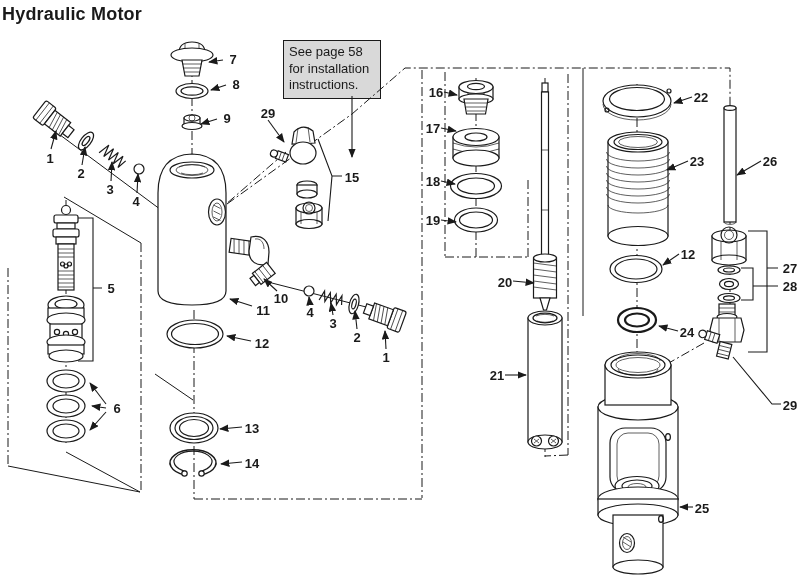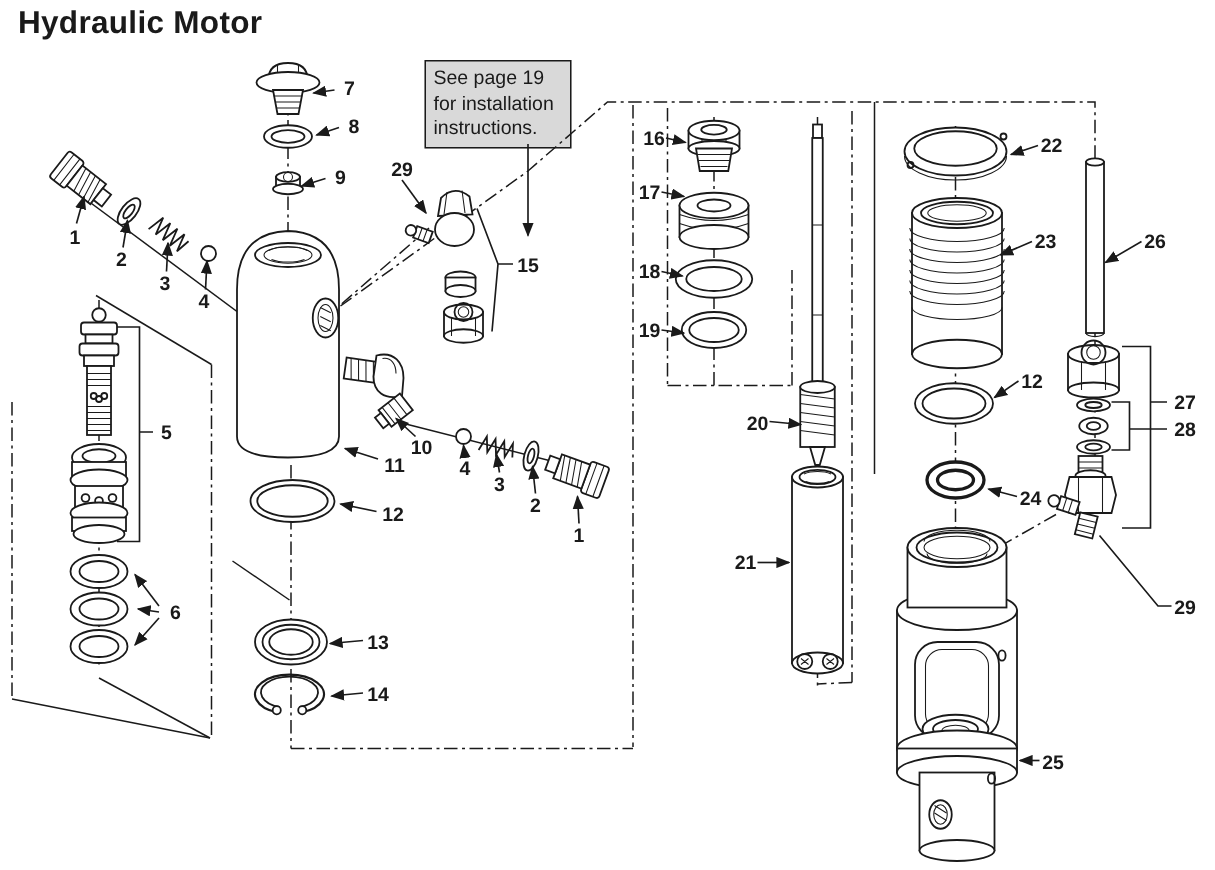--- a/index.html
+++ b/index.html
@@ -3,22 +3,22 @@
 <meta charset="utf-8">
 <style>
   :root { --ink:#1a1a1a; --note-bg:#d9d9d9; --paper:#ffffff; }
   html,body { margin:0; padding:0; }
   body {
     width:810px; height:580px; position:relative; overflow:hidden;
     background:var(--paper);
     font-family:"Liberation Sans", sans-serif;
   }
   .title {
-    position:absolute; left:12px; top:4px; margin:0;
-    font-size:21px; font-weight:bold; color:var(--ink); letter-spacing:.2px;
+    position:absolute; left:2px; top:4px; margin:0;
+    font-size:18px; font-weight:bold; color:var(--ink); letter-spacing:.2px;
   }
   .note-box {
     position:absolute; left:283px; top:40px; width:86px;
     background:var(--note-bg); border:1.6px solid var(--ink);
     padding:3px 5px 4px 5px; font-size:13px; line-height:1.27; color:var(--ink);
   }
   svg.diagram { position:absolute; left:0; top:0; }
   
   .dd   { stroke:var(--ink); stroke-width:1;   fill:none; stroke-dasharray:9 3 2 3; }
   .sl   { stroke:var(--ink); stroke-width:1;   fill:none; }
@@ -28,21 +28,21 @@
   .fw2  { stroke:var(--ink); stroke-width:2.2; fill:var(--paper); }
   .ldr  { stroke:var(--ink); stroke-width:1.1; fill:none; }
   .brk  { stroke:var(--ink); stroke-width:1.1; fill:none; }
   text.callout { font-weight:bold; font-size:13px; fill:var(--ink); }
 </style>
 </head>
 <body>
 
 <h1 class="title">Hydraulic Motor</h1>
 
-<div class="note-box">See page 19 for installation instructions.</div>
+<div class="note-box">See page 58 for installation instructions.</div>
 
 <svg class="diagram" width="810" height="580" viewBox="0 0 810 580">
   <defs>
     <marker id="arr" viewBox="0 0 10 8" refX="9" refY="4" markerWidth="8.5" markerHeight="7" orient="auto">
       <path d="M0,0 L10,4 L0,8 Z" fill="#1a1a1a"></path>
     </marker>
   </defs>
 
   <g>
     <path class="dd" d="M227,204 L352,114 L405,68 H730 V108"></path>

